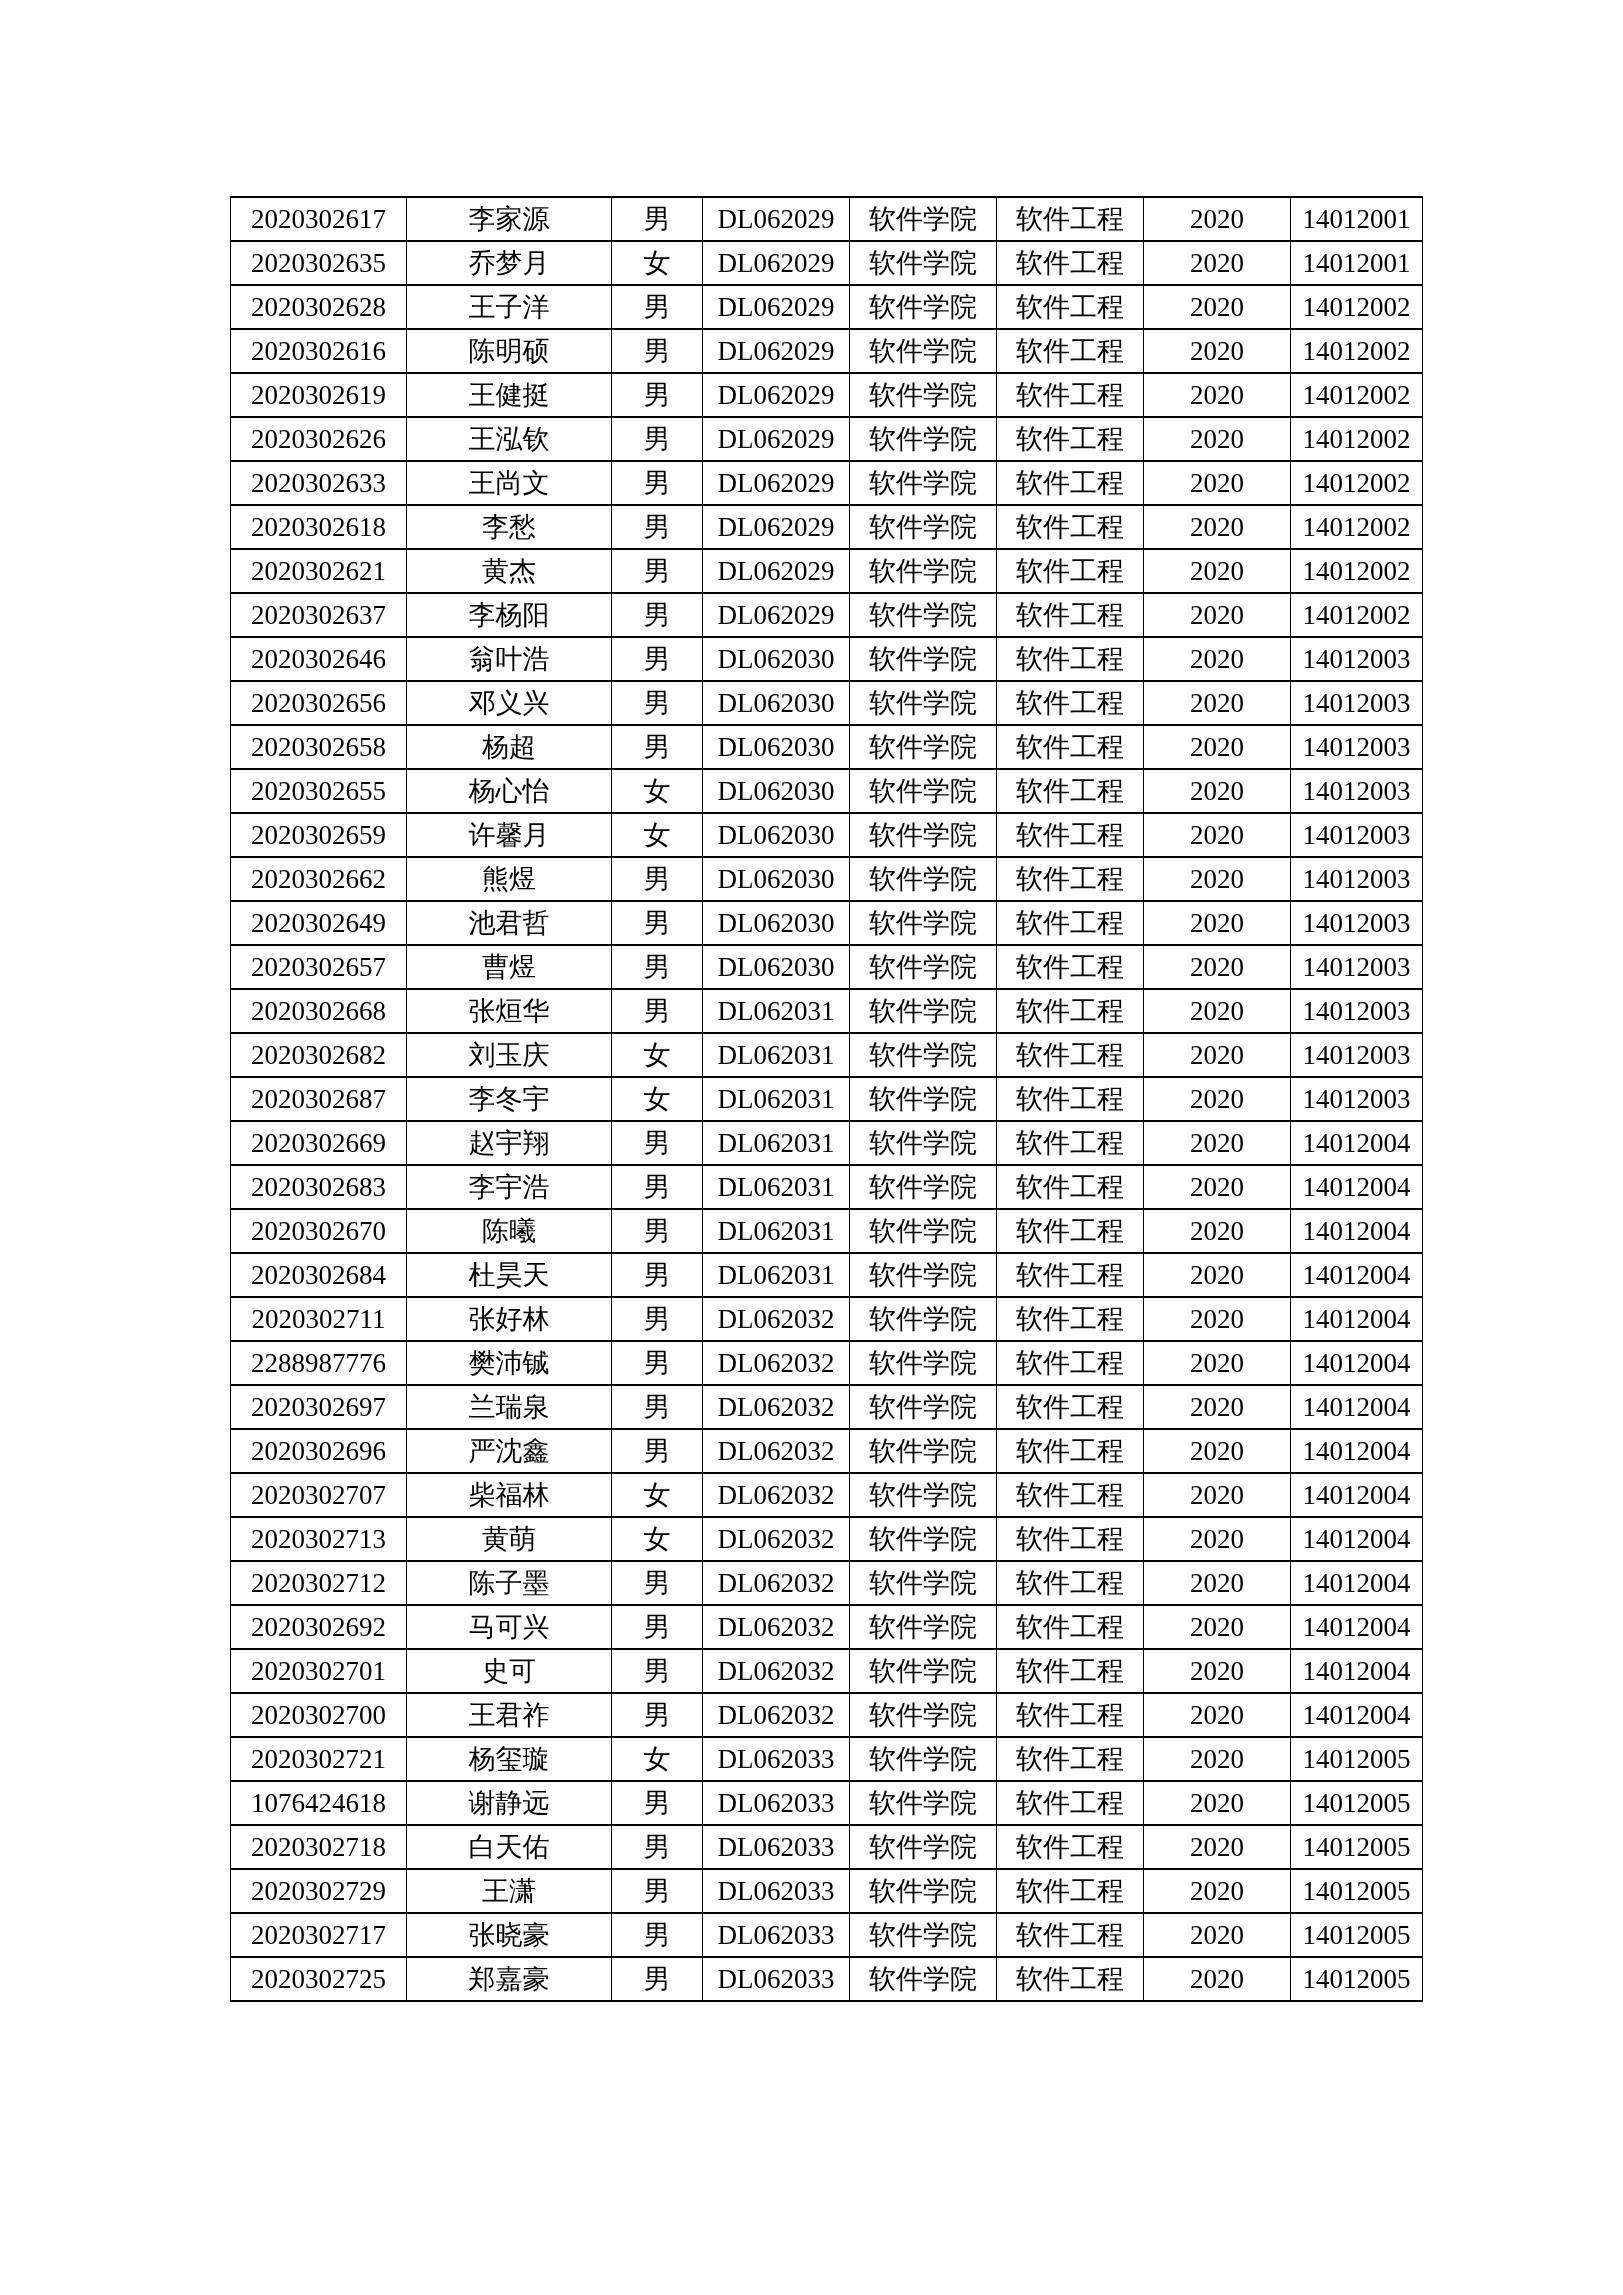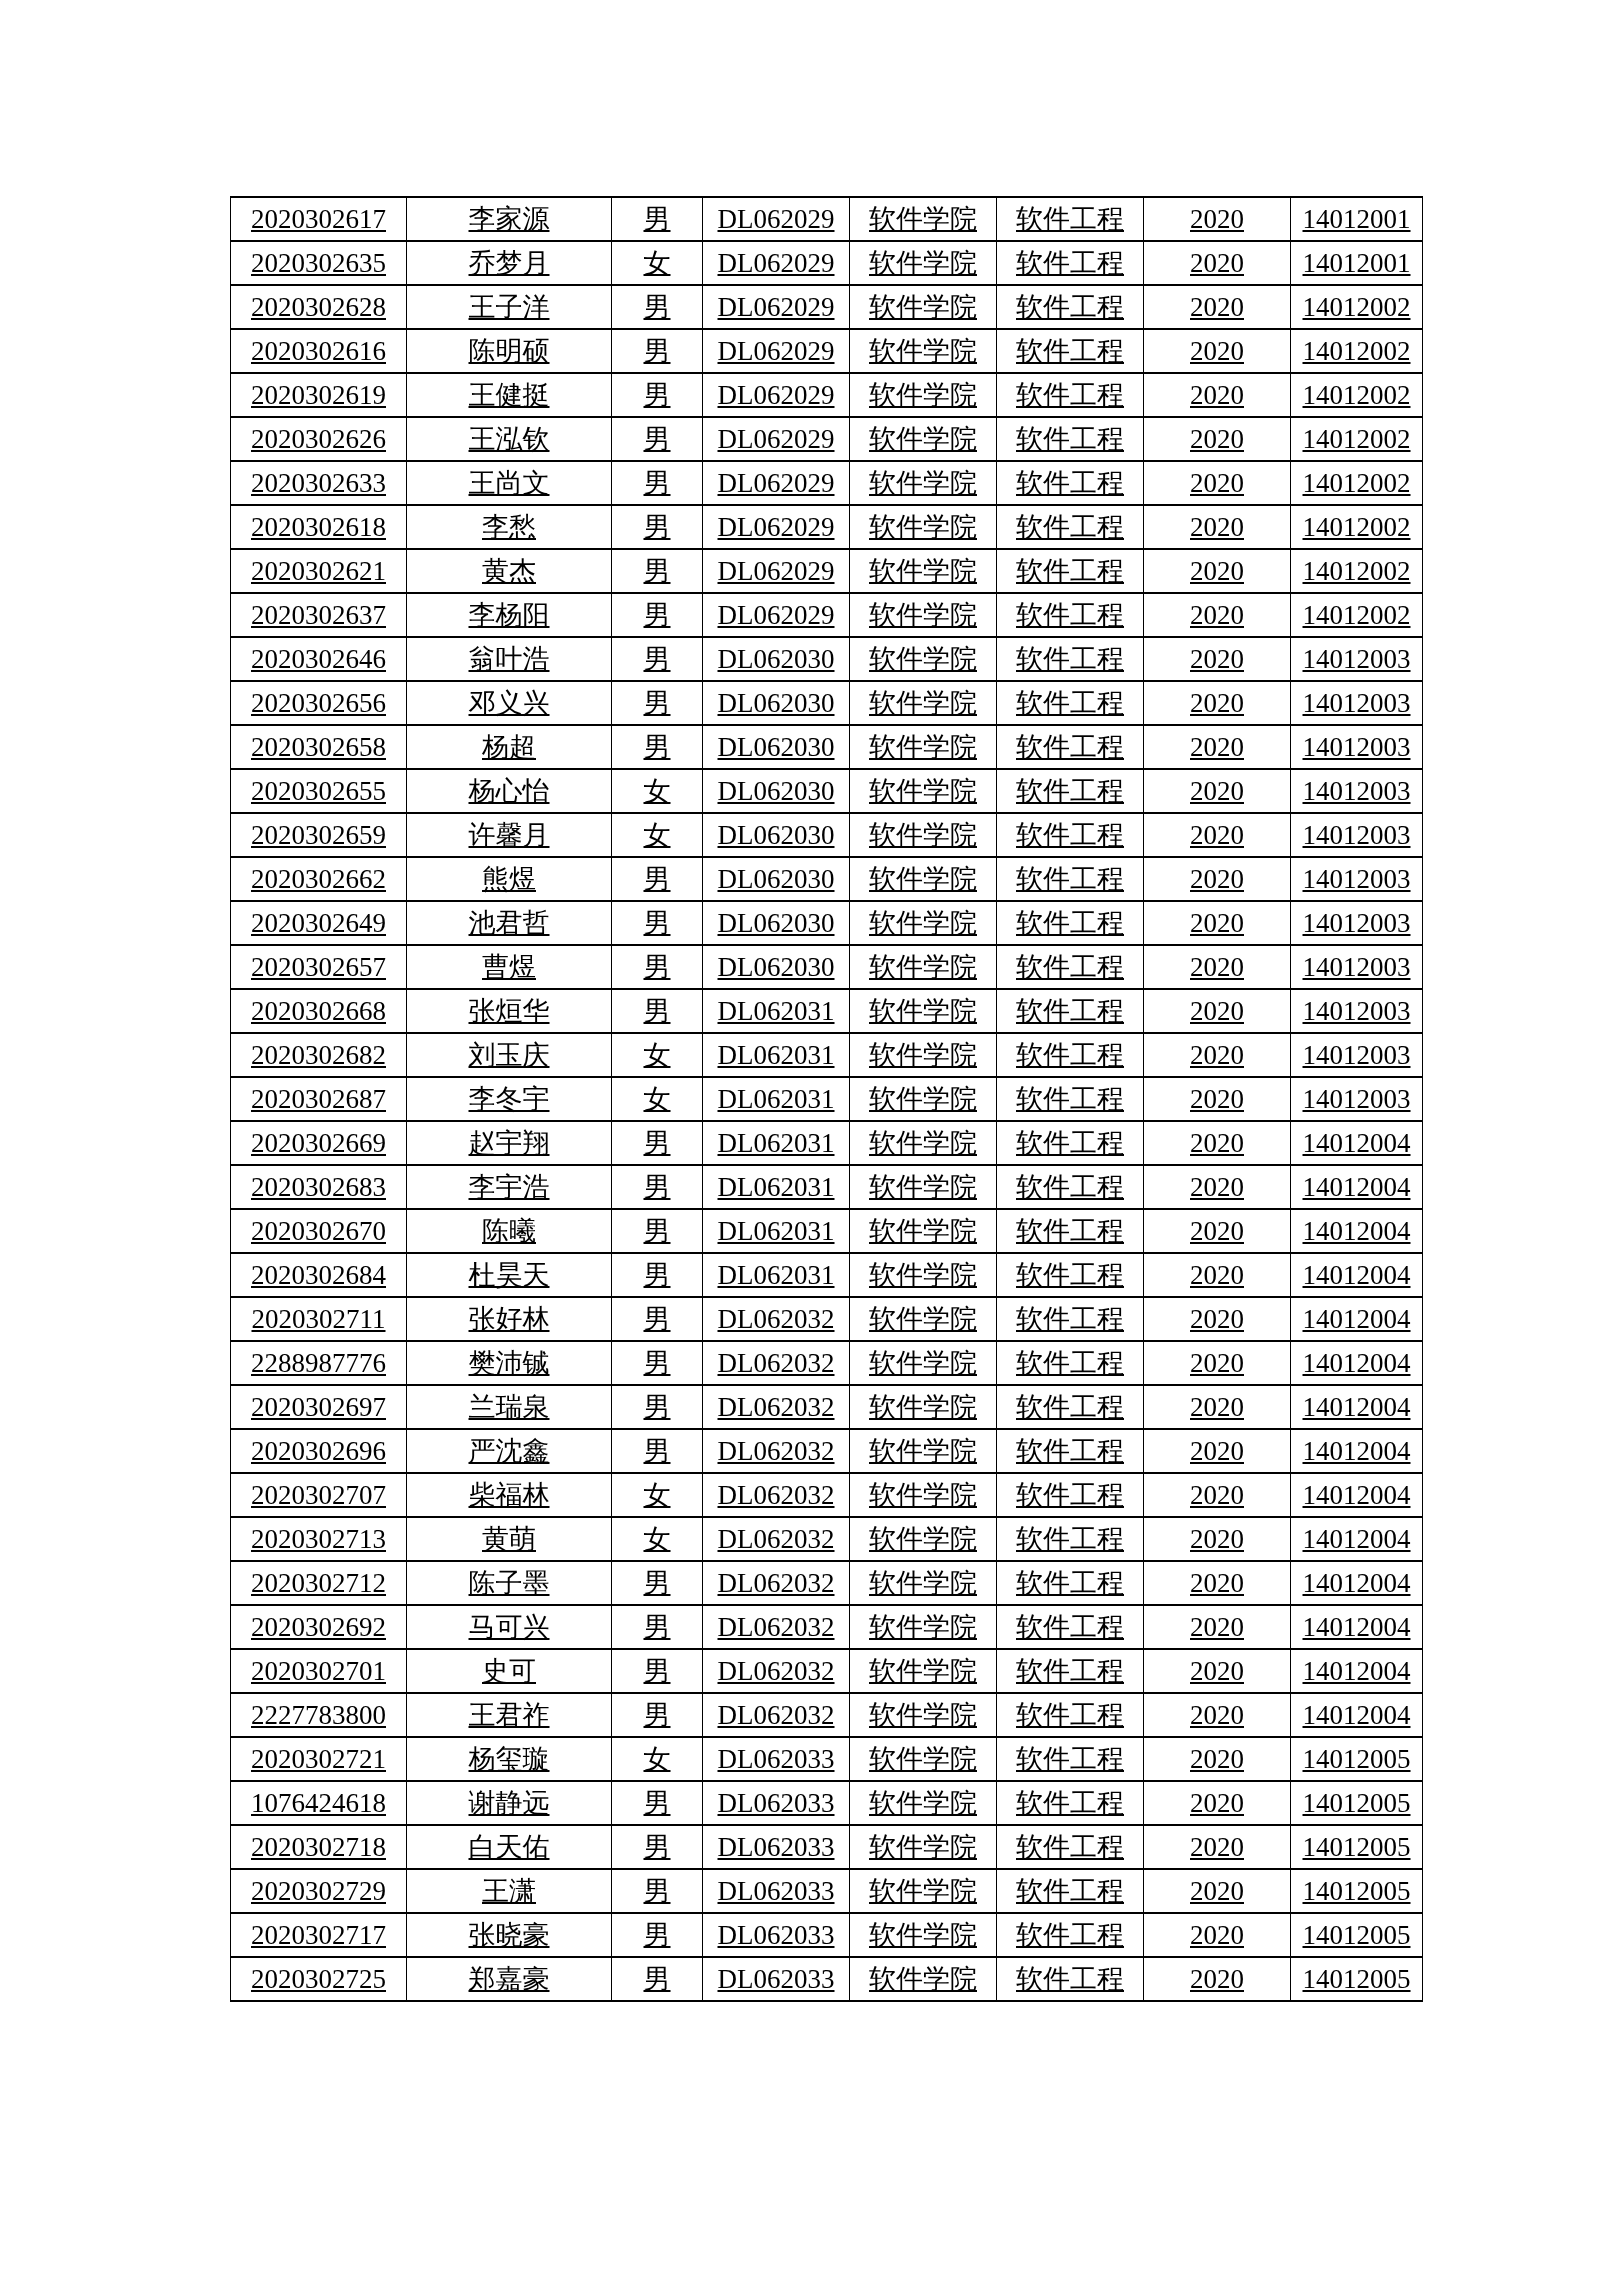--- a/index.html
+++ b/index.html
@@ -22,21 +22,20 @@
     background: #ffffff;
     overflow: hidden;
   }
   table.roster {
     position: absolute;
     left: 230px;
     top: 196px;
     width: 1190px;
     border-collapse: collapse;
     table-layout: fixed;
-    text-decoration: underline;
   }
   table.roster td {
     border-top: 2px solid #000000;
     border-bottom: 2px solid #000000;
     border-left: 1.4px solid #000000;
     border-right: 1.4px solid #000000;
     text-align: center;
     vertical-align: middle;
     font-size: 27px;
     line-height: 1;
@@ -407,21 +406,21 @@
     <td>2020302701</td>
     <td>史可</td>
     <td>男</td>
     <td>DL062032</td>
     <td>软件学院</td>
     <td>软件工程</td>
     <td>2020</td>
     <td>14012004</td>
   </tr>
         <tr>
-    <td>2227783800</td>
+    <td>2020302700</td>
     <td>王君祚</td>
     <td>男</td>
     <td>DL062032</td>
     <td>软件学院</td>
     <td>软件工程</td>
     <td>2020</td>
     <td>14012004</td>
   </tr>
         <tr>
     <td>2020302721</td>

